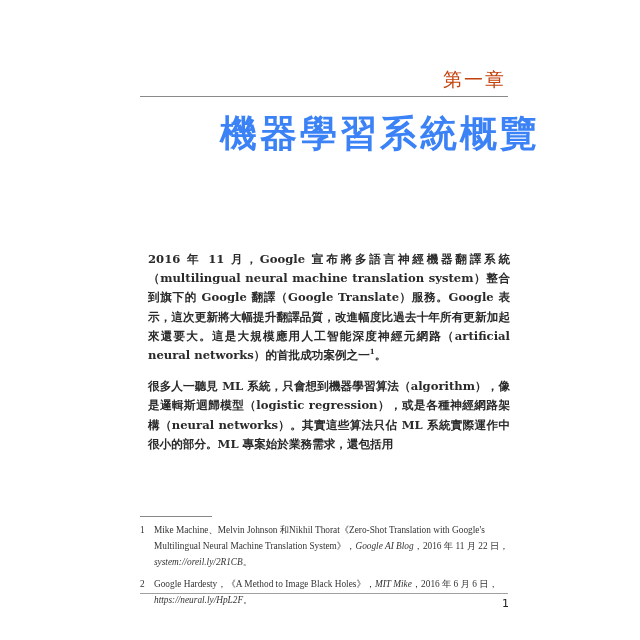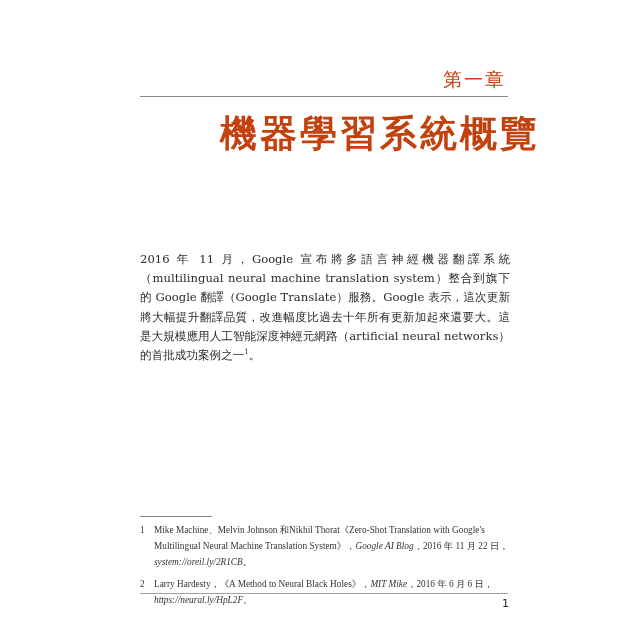--- a/index.html
+++ b/index.html
@@ -1,48 +1,49 @@
 <!DOCTYPE html>
 <html><head>
   <meta charset="utf-8">
   <style>
     html, body { margin: 0; padding: 0; background: #ffffff; }
     body { width: 640px; height: 640px; position: relative; overflow: hidden; font-family: "DejaVu Serif", "Liberation Serif", serif; color: #222; }
     .chapter-label { position: absolute; right: 134px; top: 67px; font-family: "DejaVu Sans", sans-serif; font-size: 19px; color: #c2410c; letter-spacing: 2px; font-weight: normal; }
     .header-rule { position: absolute; left: 140px; top: 96px; width: 368px; height: 0; border-top: 1px solid #8a8a8a; }
-    .chapter-title { position: absolute; right: 100px; top: 109px; font-family: "DejaVu Sans", sans-serif; font-weight: bold; font-size: 37px; color: #c2410c; letter-spacing: 3px; white-space: nowrap; text-align: right; }
+    .chapter-title { position: absolute; right: 100px; top: 109px; font-family: "DejaVu Sans", sans-serif; font-weight: bold; font-size: 37px; color: #3b82f6; letter-spacing: 3px; white-space: nowrap; text-align: right; }
     .body-text { position: absolute; left: 140px; top: 250px; width: 370px; font-size: 11.6px; line-height: 19.2px; text-align: justify; color: #2a2a2a; }
-    .body-text p { margin: 0 0 12px 0; }
+    .body-text p { margin: 0 0 12px 8px; font-weight: bold; }
     sup { font-size: 7px; line-height: 0; }
     .fn-rule-top { position: absolute; left: 140px; top: 516px; width: 72px; height: 0; border-top: 1px solid #888; }
     .footnotes { position: absolute; left: 140px; top: 522px; width: 372px; font-family: "Liberation Serif", serif; font-size: 9.3px; line-height: 16px; color: #333; }
     .fn { display: flex; margin-bottom: 6px; }
     .fn-num { width: 14px; flex: none; }
     .fn-text { flex: 1; }
     .fn-text i { font-style: italic; }
     .footer-rule { position: absolute; left: 140px; top: 593px; width: 368px; height: 0; border-top: 1.5px solid #a0a0a0; }
     .page-number { position: absolute; left: 502px; top: 597px; font-family: "DejaVu Sans", sans-serif; font-size: 11px; color: #222; }
   </style>
 </head>
 <body>
 
 <div class="chapter-label">第一章</div>
 <div class="header-rule"></div>
 <div class="chapter-title">機器學習系統概覽</div>
 
 <div class="body-text">
   <p><span>2016 年 11 月，Google 宣布將多語言神經機器翻譯系統（multilingual neural machine translation system）整合到旗下的 Google 翻譯（Google Translate）服務。Google 表示，這次更新將大幅提升翻譯品質，改進幅度比過去十年所有更新加起來還要大。這是大規模應用人工智能深度神經元網路（artificial neural networks）的首批成功案例之一</span><sup>1</sup><span>。</span></p>
+  <p><span>很多人一聽見 ML 系統，只會想到機器學習算法（algorithm），像是邏輯斯迴歸模型（logistic regression），或是各種神經網路架構（neural networks）。其實這些算法只佔 ML 系統實際運作中很小的部分。ML 專案始於業務需求，還包括用</span></p>
 </div>
 
 <div class="fn-rule-top"></div>
 <div class="footnotes">
   <div class="fn">
     <span class="fn-num">1</span>
     <span class="fn-text"><span>Mike Machine、Melvin Johnson 和Nikhil Thorat《Zero-Shot Translation with Google's Multilingual Neural Machine Translation System》，</span><i>Google AI Blog</i><span>，2016 年 11 月 22 日，</span><i>system://oreil.ly/2R1CB</i><span>。</span></span>
   </div>
   <div class="fn">
     <span class="fn-num">2</span>
-    <span class="fn-text"><span>Larry Hardesty，《A Method to Neural Black Holes》，</span><i>MIT Mike</i><span>，2016 年 6 月 6 日，</span><i>https://neural.ly/HpL2F</i><span>。</span></span>
+    <span class="fn-text"><span>Google Hardesty，《A Method to Image Black Holes》，</span><i>MIT Mike</i><span>，2016 年 6 月 6 日，</span><i>https://neural.ly/HpL2F</i><span>。</span></span>
   </div>
 </div>
 
 <div class="footer-rule"></div>
 <div class="page-number">1</div>
 
 </body></html>

